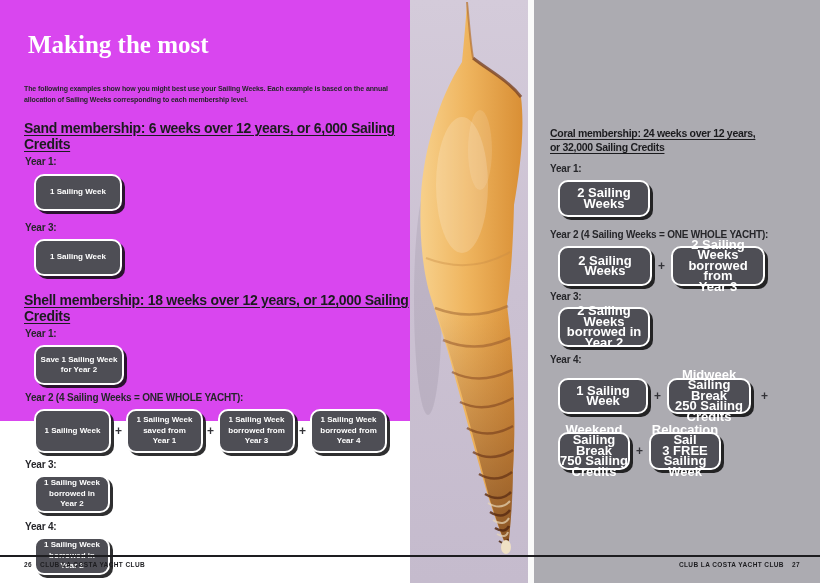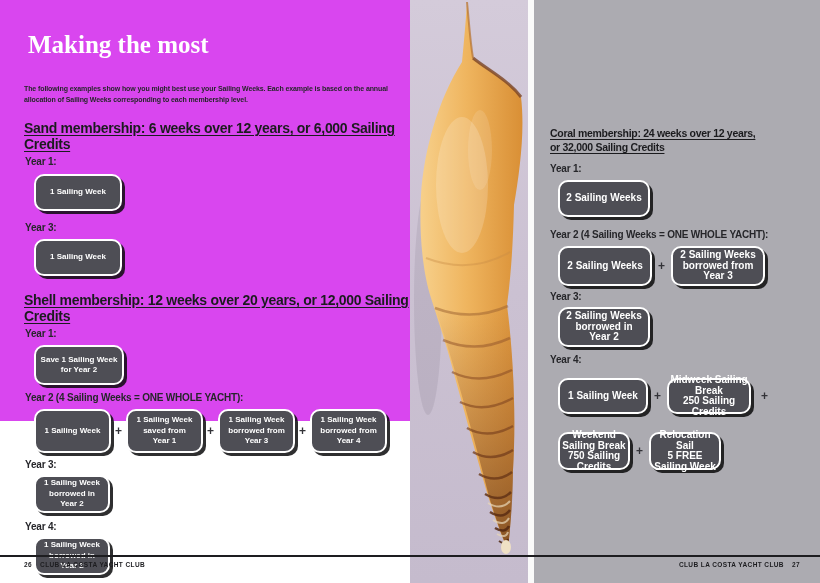--- a/index.html
+++ b/index.html
@@ -42,21 +42,21 @@
   .b-77x44 { width:77px; height:44px; }
   .b-76x38 { width:76px; height:38px; }
   .row4 .plus { margin:0 4px; }
 
   
   .rp-head { margin-left:16px; padding-top:126px; }
   .rp-head div { font-size:10.5px; letter-spacing:-0.3px; font-weight:bold; color:#1b1b1e;
                  text-decoration:underline; text-underline-offset:2px; line-height:14px; }
   .page-right .yr { margin-left:16px; }
   .page-right .row { margin-left:24px; }
-  .page-right .wbox { font-size:10px; }
+  .page-right .wbox { font-size:13px; }
   .b-92x37 { width:92px; height:37px; }
   .b-94x40 { width:94px; height:40px; }
   .b-92x40 { width:92px; height:40px; }
   .b-90x36 { width:90px; height:36px; }
   .b-92x36 { width:84px; height:36px; }
   .b-92x38 { width:72px; height:38px; }
   .plus-end { margin-left:10px; }
 
   
   .mt4{margin-top:4px}.mt5{margin-top:5px}.mt6{margin-top:6px}.mt7{margin-top:7px}
@@ -85,21 +85,21 @@
     <div class="sec-head mt1">Sand membership: 6 weeks over 12 years, or 6,000 Sailing Credits</div>
     <div class="yr mt4">Year 1:</div>
     <div class="row mt7">
       <div class="wbox b-88x37">1 Sailing Week</div>
     </div>
     <div class="yr mt11">Year 3:</div>
     <div class="row mt6">
       <div class="wbox b-88x37">1 Sailing Week</div>
     </div>
 
-    <div class="sec-head mt2">Shell membership: 12 weeks over 20 years, or 12,000 Sailing Credits</div>
+    <div class="sec-head mt2">Shell membership: 18 weeks over 12 years, or 12,000 Sailing Credits</div>
     <div class="yr mt4">Year 1:</div>
     <div class="row mt6">
       <div class="wbox b-90x40">Save 1 Sailing Week
 for Year 2</div>
     </div>
     <div class="yr mt7">Year 2 (4 Sailing Weeks = ONE WHOLE YACHT):</div>
     <div class="row row4 mt6">
       <div class="wbox b-77x44">1 Sailing Week</div>
       <span class="plus">+</span>
       <div class="wbox b-77x44">1 Sailing Week
@@ -211,21 +211,21 @@
       <span class="plus">+</span>
       <div class="wbox b-92x36">Midweek Sailing Break
 250 Sailing Credits</div>
       <span class="plus plus-end">+</span>
     </div>
     <div class="row mt18">
       <div class="wbox b-92x38">Weekend Sailing Break
 750 Sailing Credits</div>
       <span class="plus">+</span>
       <div class="wbox b-92x38">Relocation Sail
-5 FREE Sailing Week</div>
+3 FREE Sailing Week</div>
     </div>
   </div>
 
   <div class="rule"></div>
   <div class="foot foot-left">
     <span>26</span>
     <span>CLUB LA COSTA YACHT CLUB</span>
   </div>
   <div class="foot foot-right">
     <span>CLUB LA COSTA YACHT CLUB</span>

